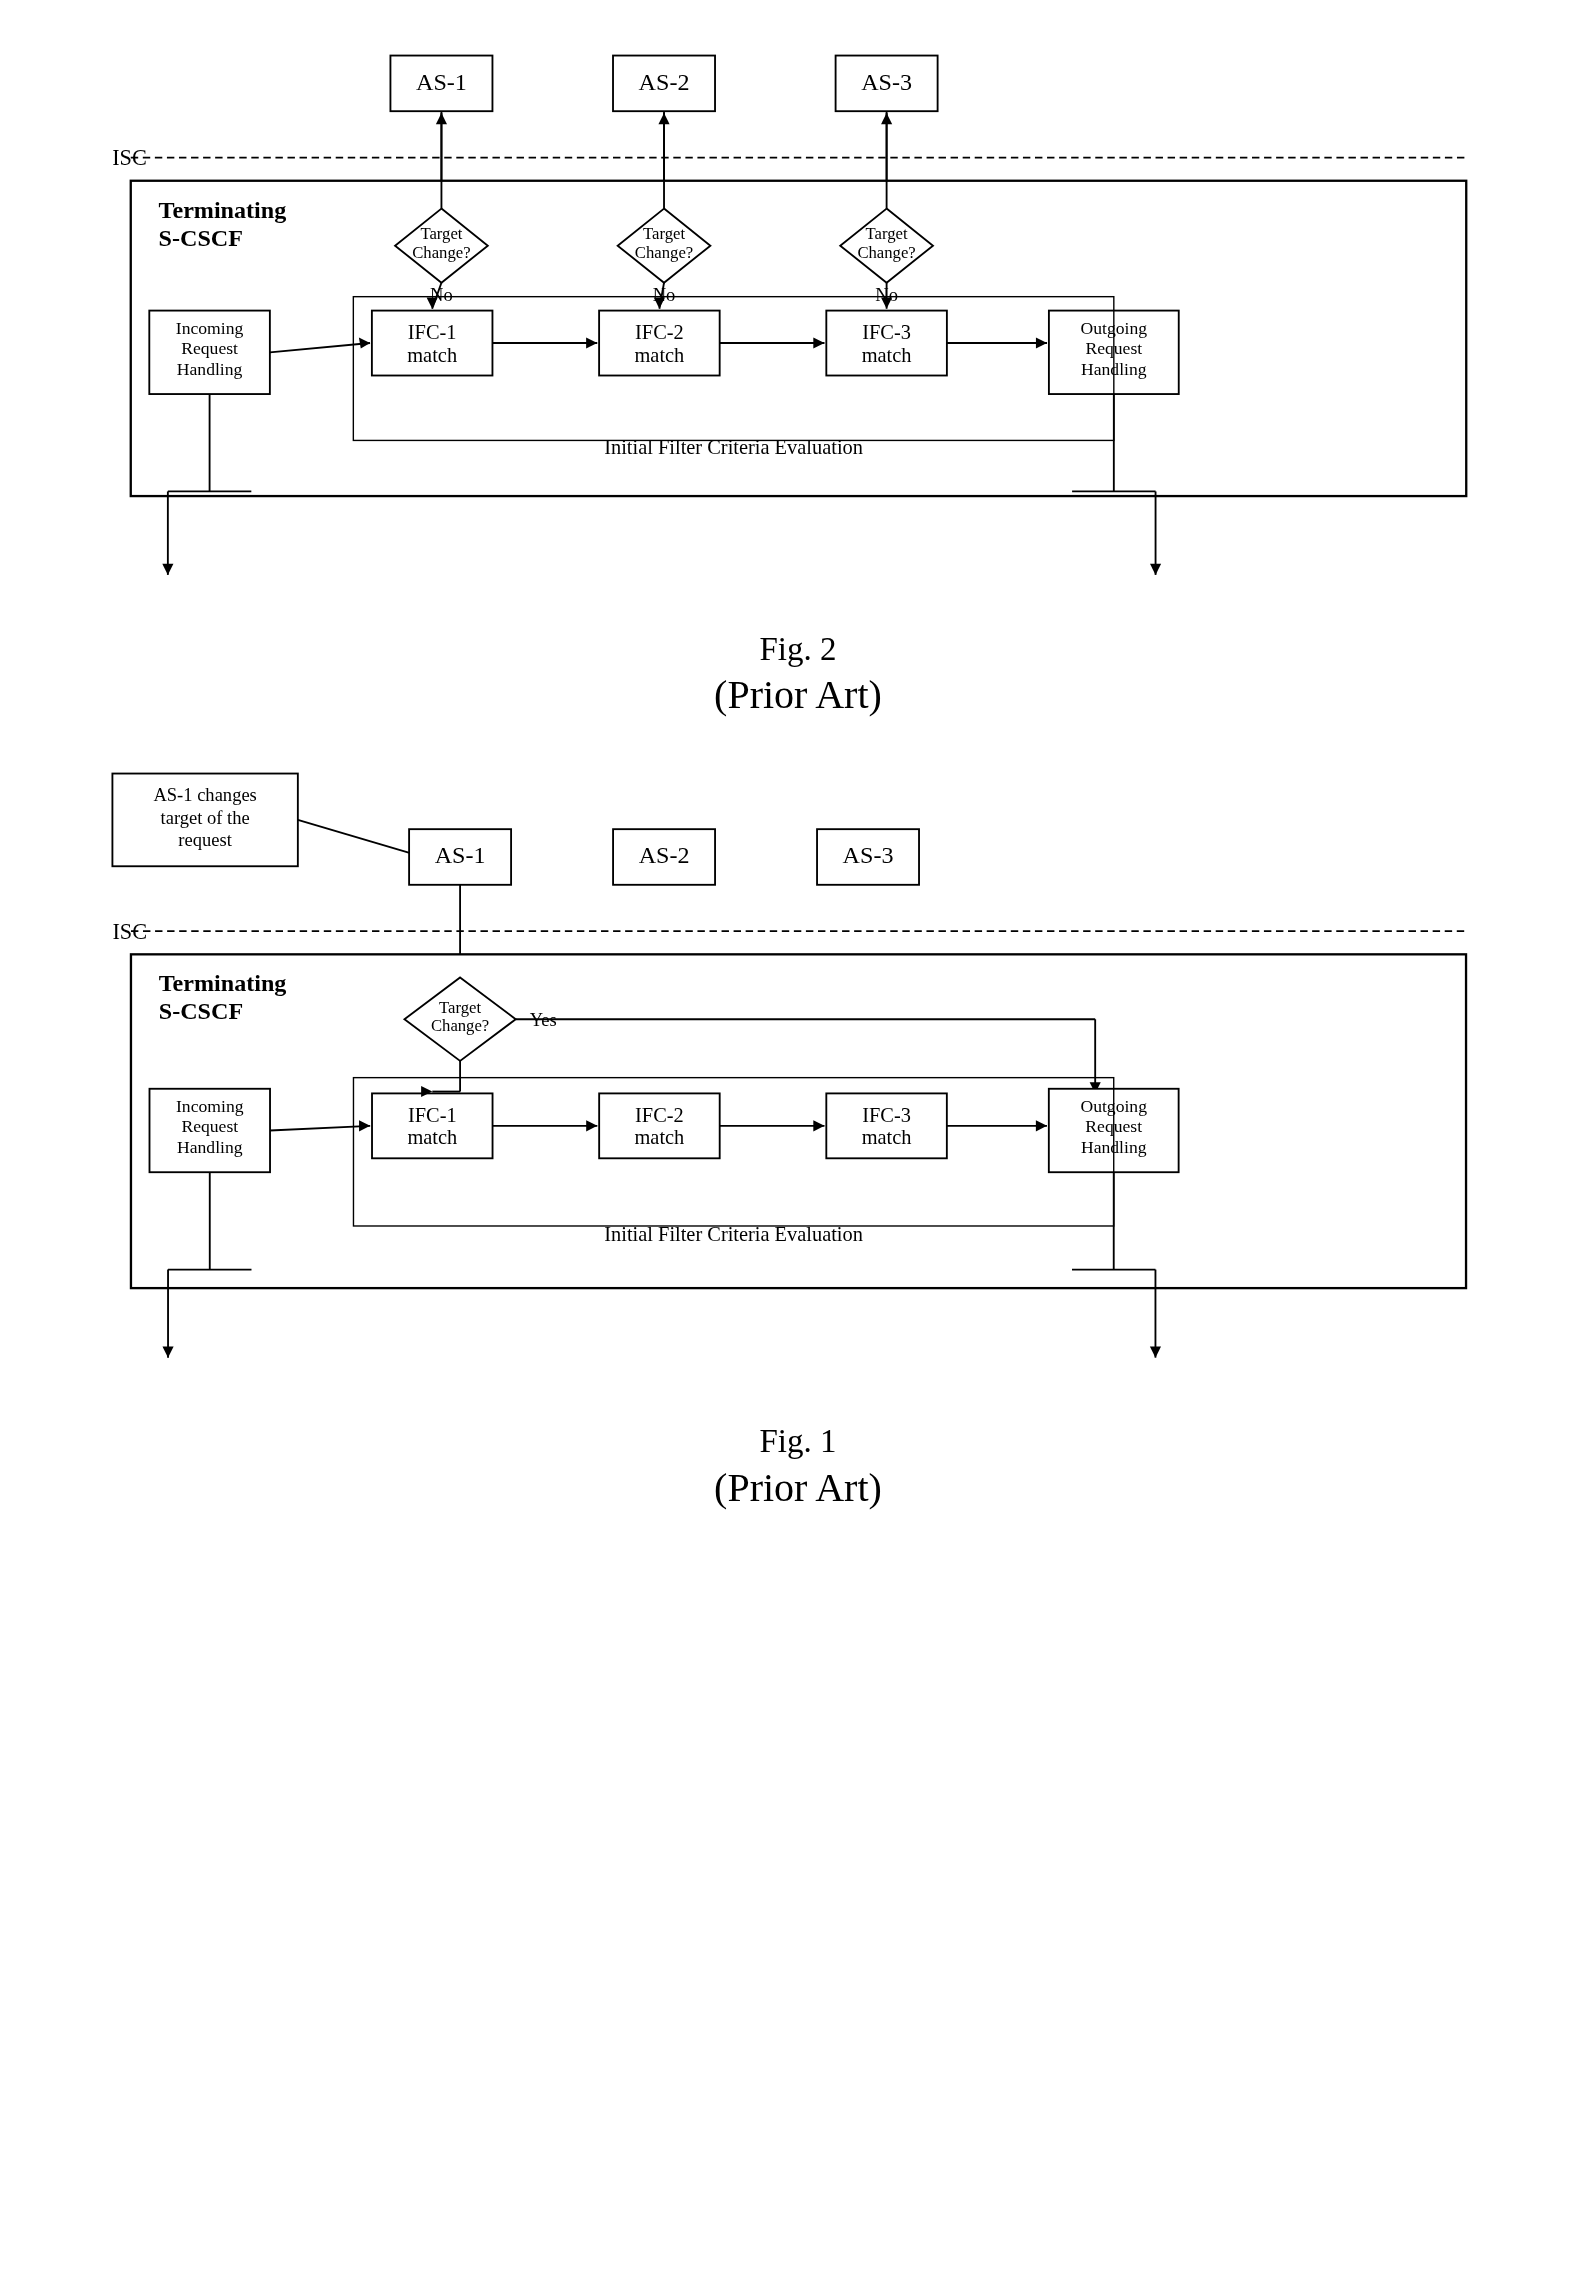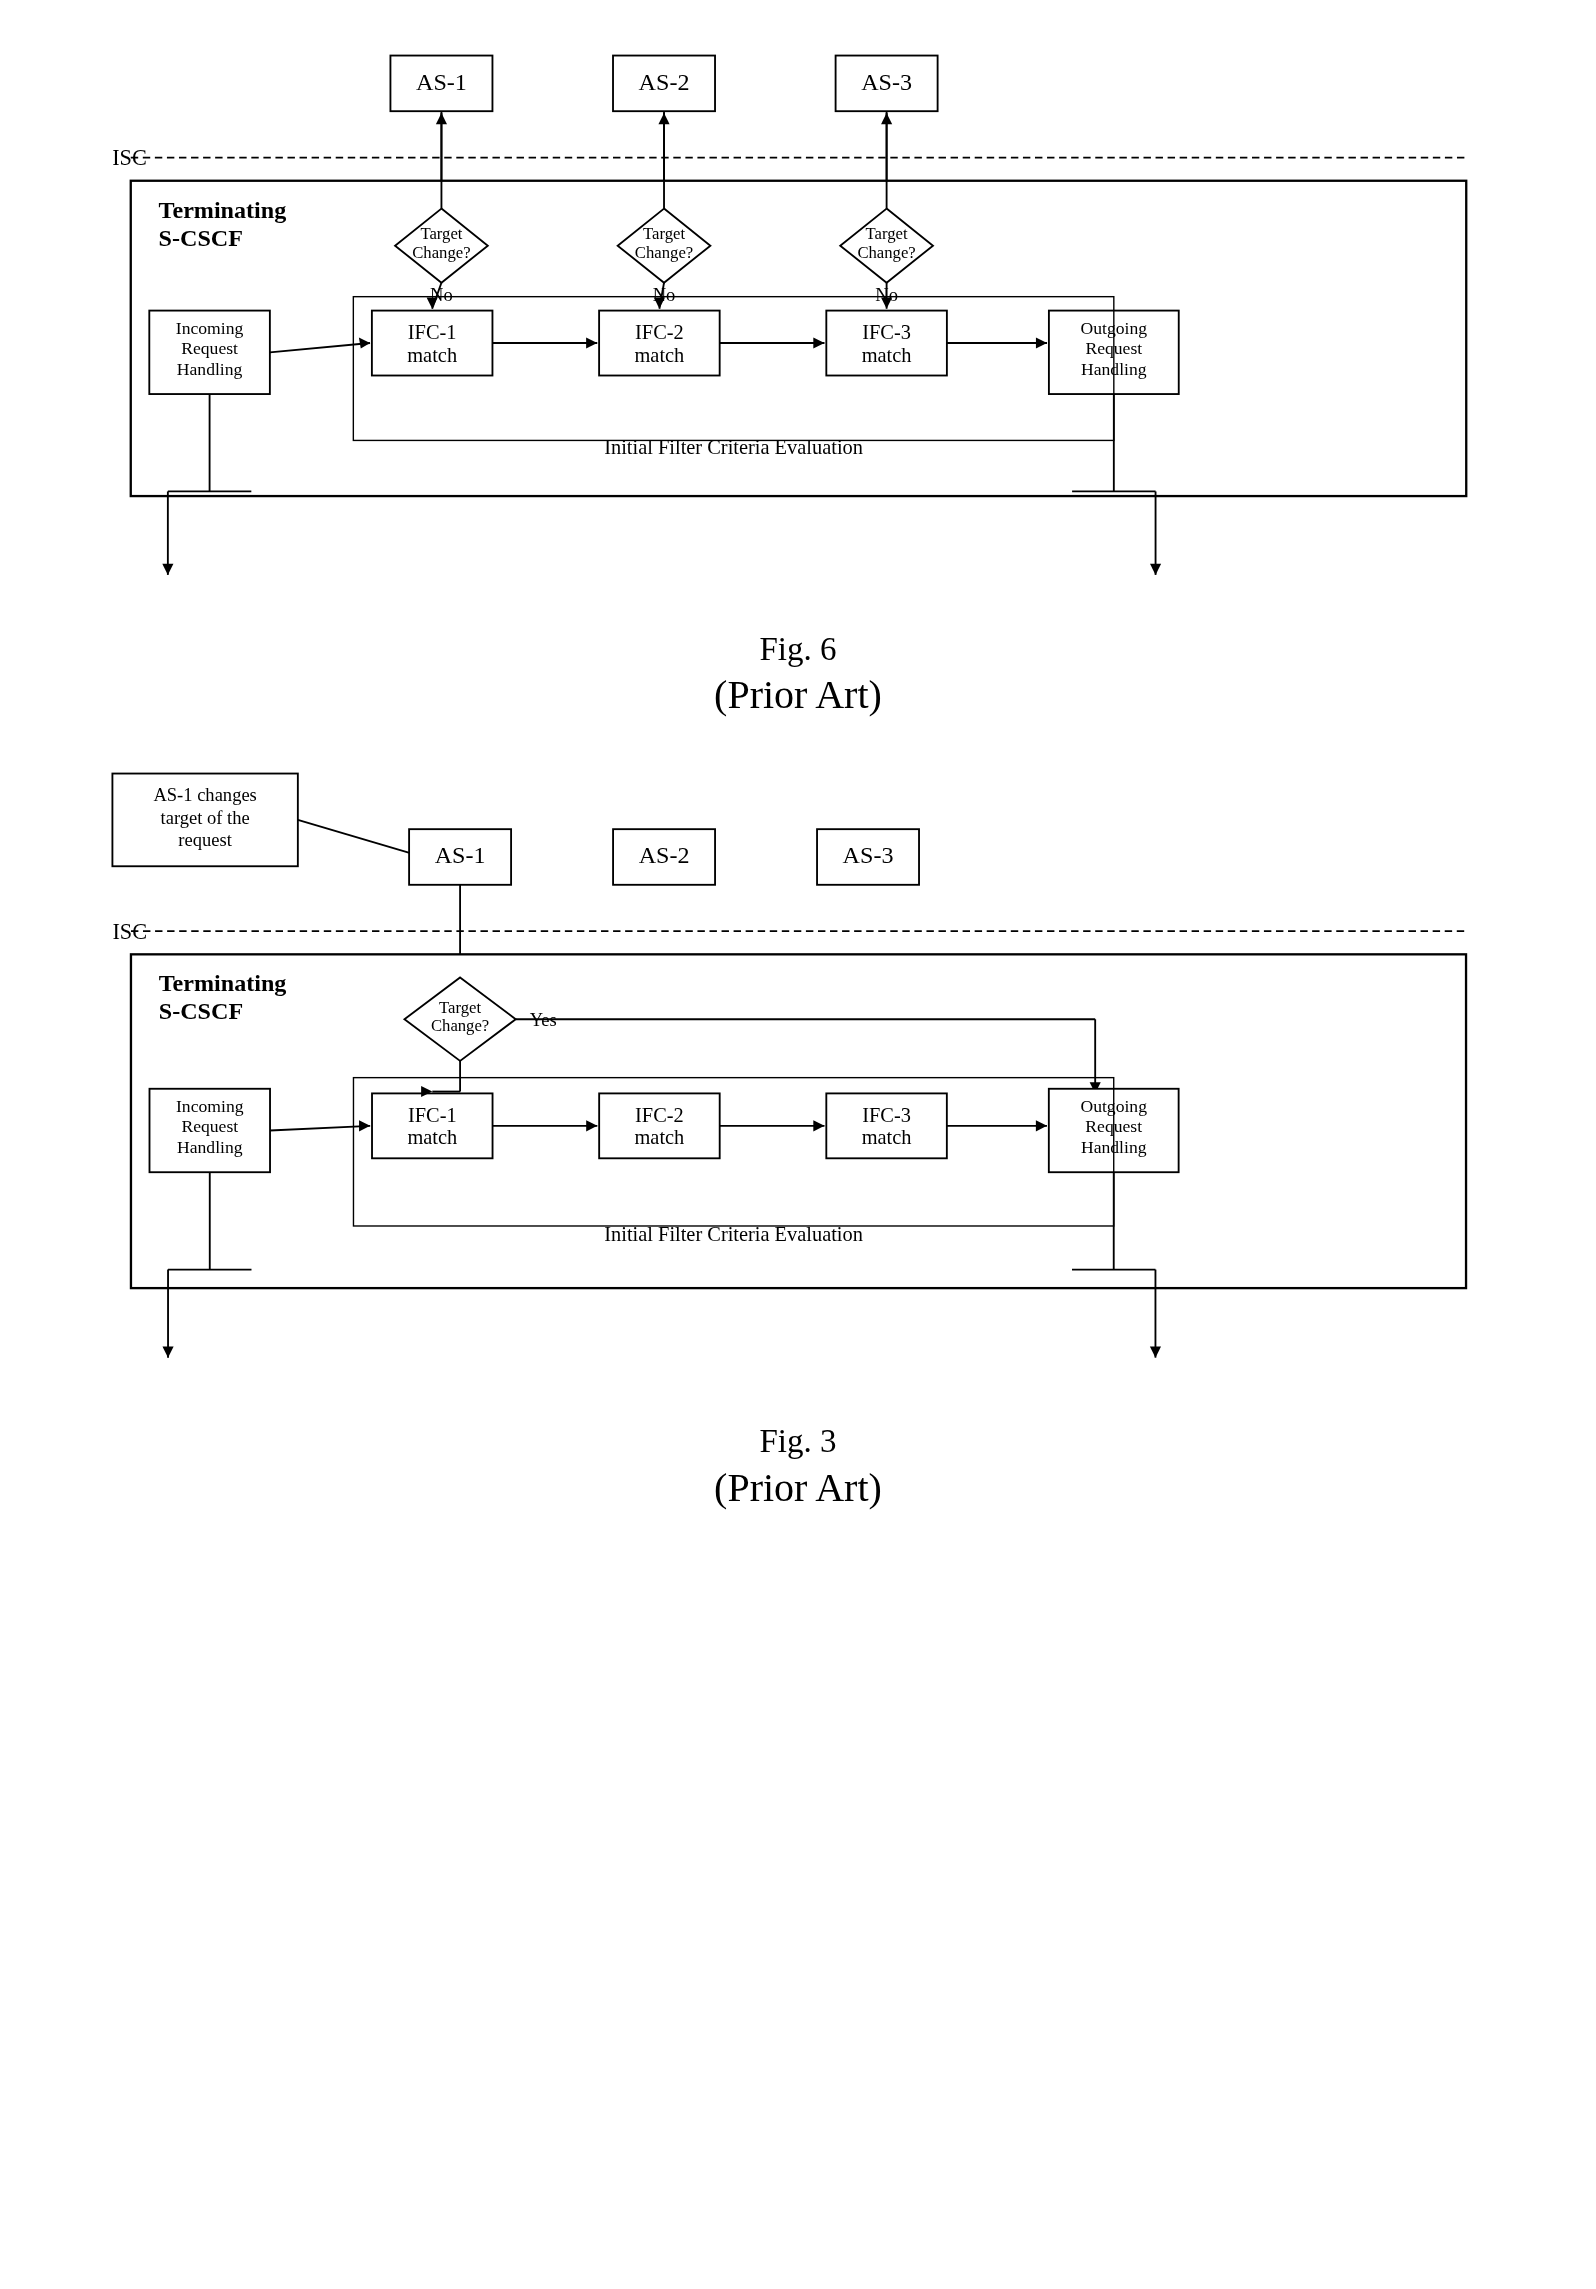--- a/index.html
+++ b/index.html
@@ -151,21 +151,21 @@
       <line x1="100" y1="490" x2="100" y2="580" stroke="black" stroke-width="2"></line>
       <polygon points="100,580 94,568 106,568" fill="black"></polygon>
 
       <line x1="1120" y1="385" x2="1120" y2="490" stroke="black" stroke-width="2"></line>
       <line x1="1075" y1="490" x2="1165" y2="490" stroke="black" stroke-width="2"></line>
       <line x1="1165" y1="490" x2="1165" y2="580" stroke="black" stroke-width="2"></line>
       <polygon points="1165,580 1159,568 1171,568" fill="black"></polygon>
 
     </svg>
 
-    <div class="fig-label">Fig. 6</div>
+    <div class="fig-label">Fig. 2</div>
     <div class="fig-sublabel">(Prior Art)</div>
   </div>
 
   <div class="diagram-container">
     <svg class="diagram-svg" width="1447" height="649" viewBox="0 0 1560 700">
 
       <rect x="40" y="20" width="200" height="100" fill="white" stroke="black" stroke-width="2"></rect>
       <text x="140" y="50" text-anchor="middle" font-size="20" font-family="Times New Roman">AS-1 changes</text>
       <text x="140" y="74" text-anchor="middle" font-size="20" font-family="Times New Roman">target of the</text>
       <text x="140" y="98" text-anchor="middle" font-size="20" font-family="Times New Roman">request</text>
@@ -252,18 +252,18 @@
       <line x1="100" y1="555" x2="100" y2="650" stroke="black" stroke-width="2"></line>
       <polygon points="100,650 94,638 106,638" fill="black"></polygon>
 
       <line x1="1120" y1="450" x2="1120" y2="555" stroke="black" stroke-width="2"></line>
       <line x1="1075" y1="555" x2="1165" y2="555" stroke="black" stroke-width="2"></line>
       <line x1="1165" y1="555" x2="1165" y2="650" stroke="black" stroke-width="2"></line>
       <polygon points="1165,650 1159,638 1171,638" fill="black"></polygon>
 
     </svg>
 
-    <div class="fig-label">Fig. 3</div>
+    <div class="fig-label">Fig. 1</div>
     <div class="fig-sublabel">(Prior Art)</div>
   </div>
 
 </div>
 
 
 </body></html>

